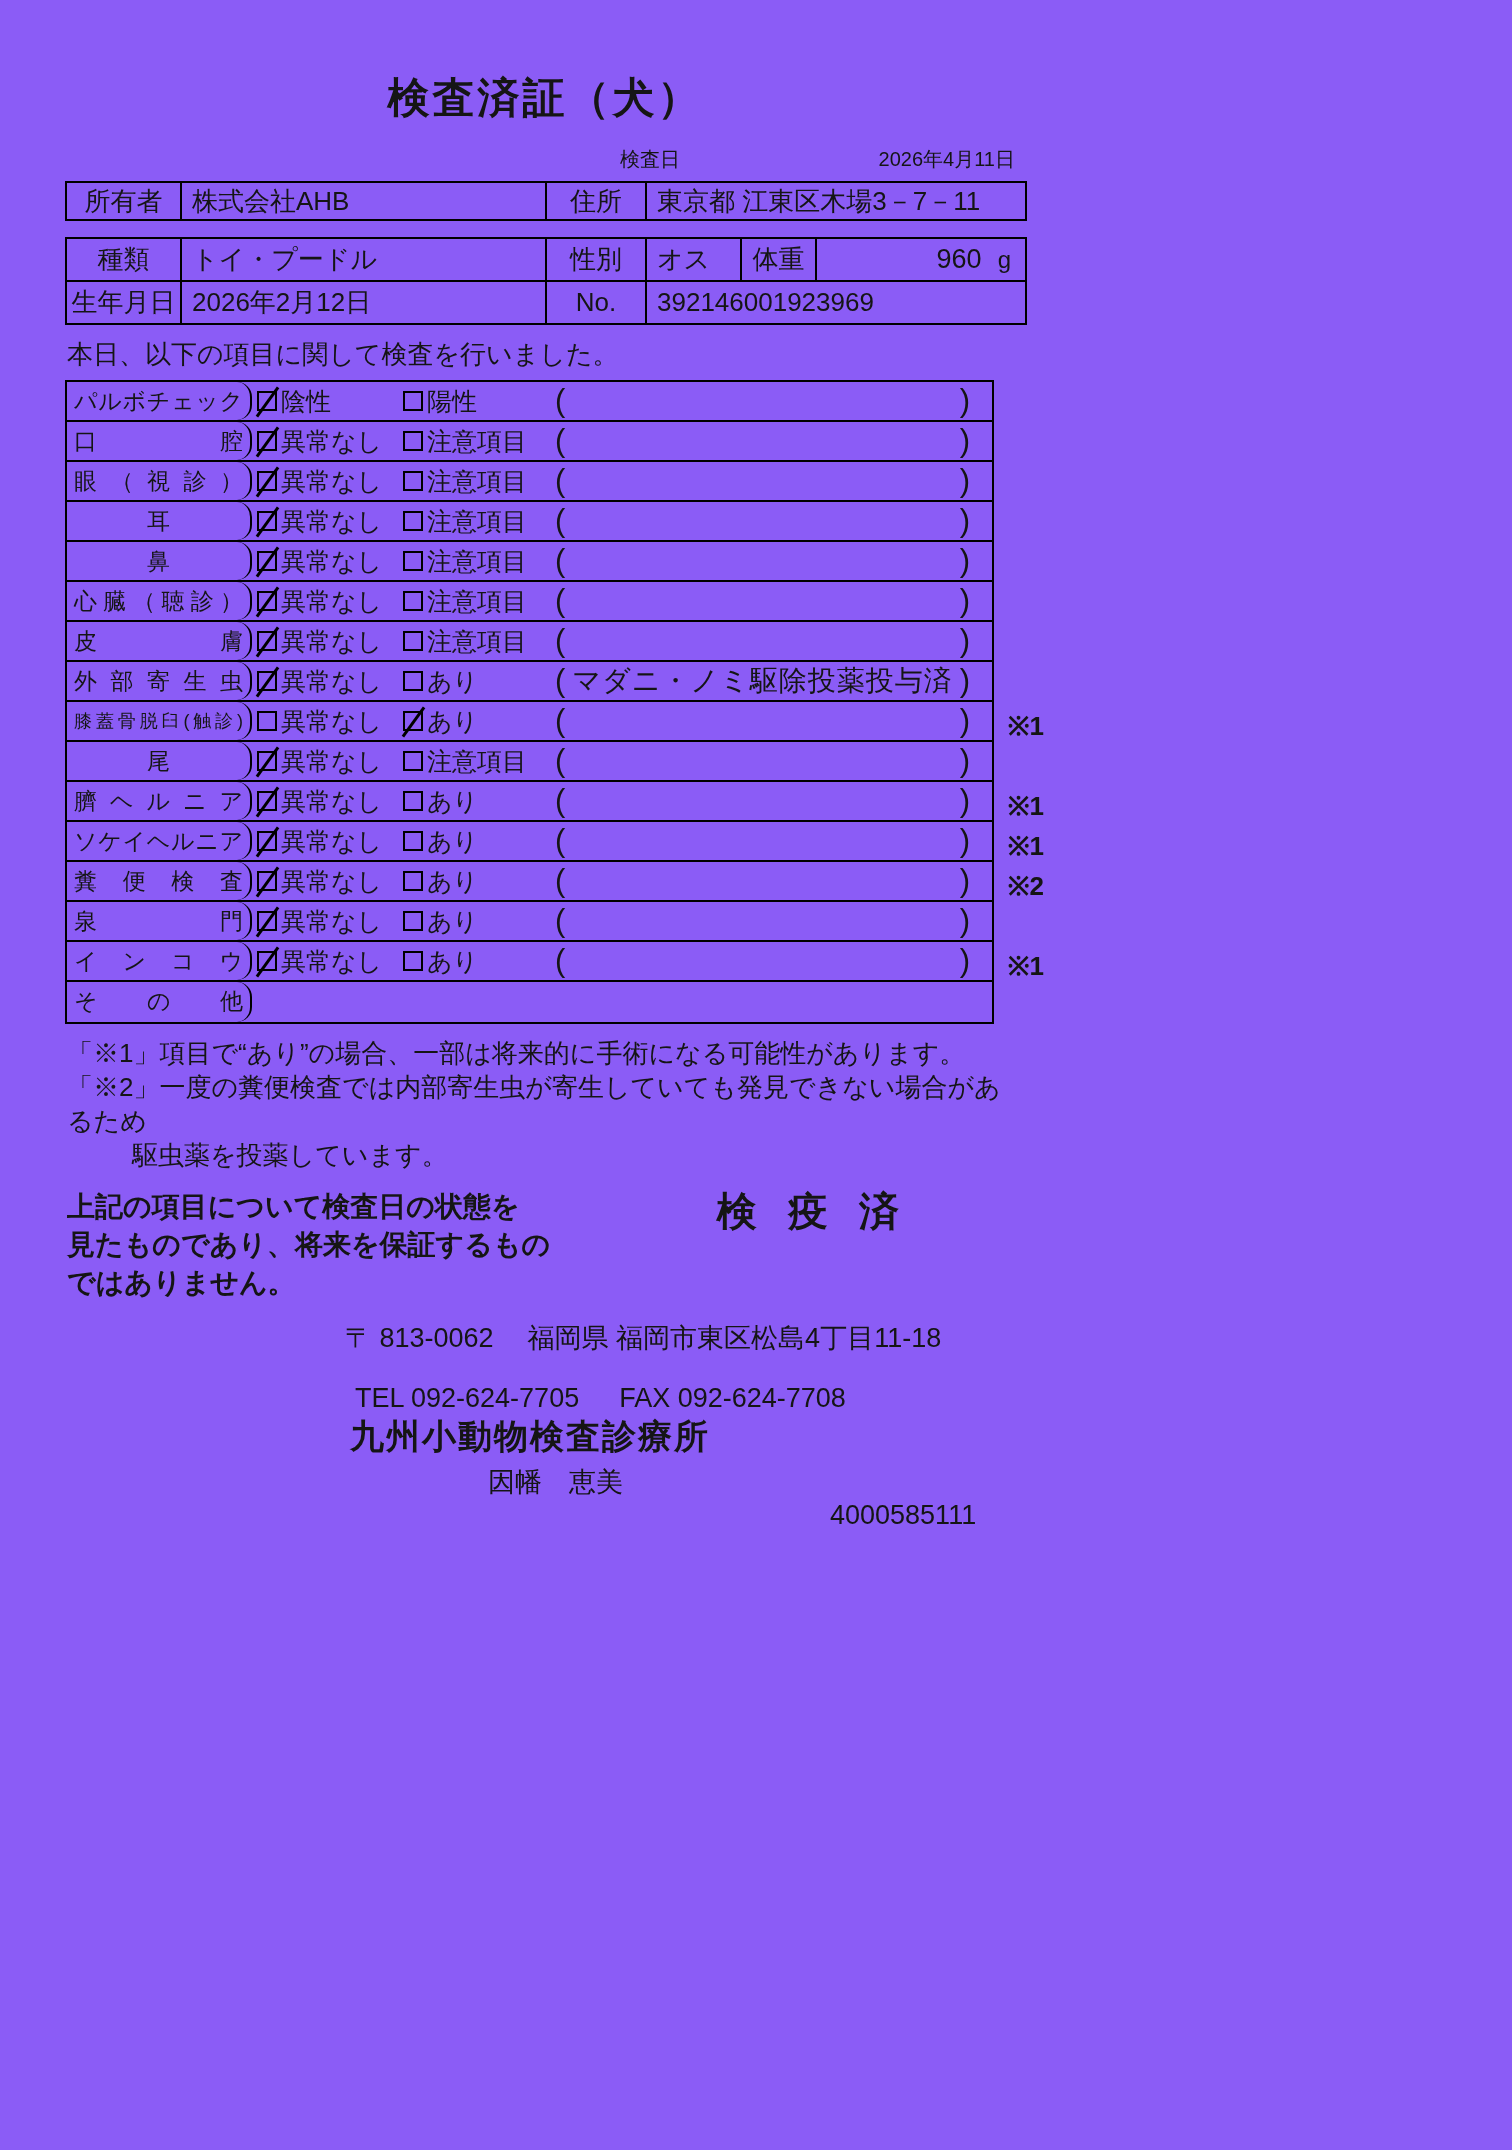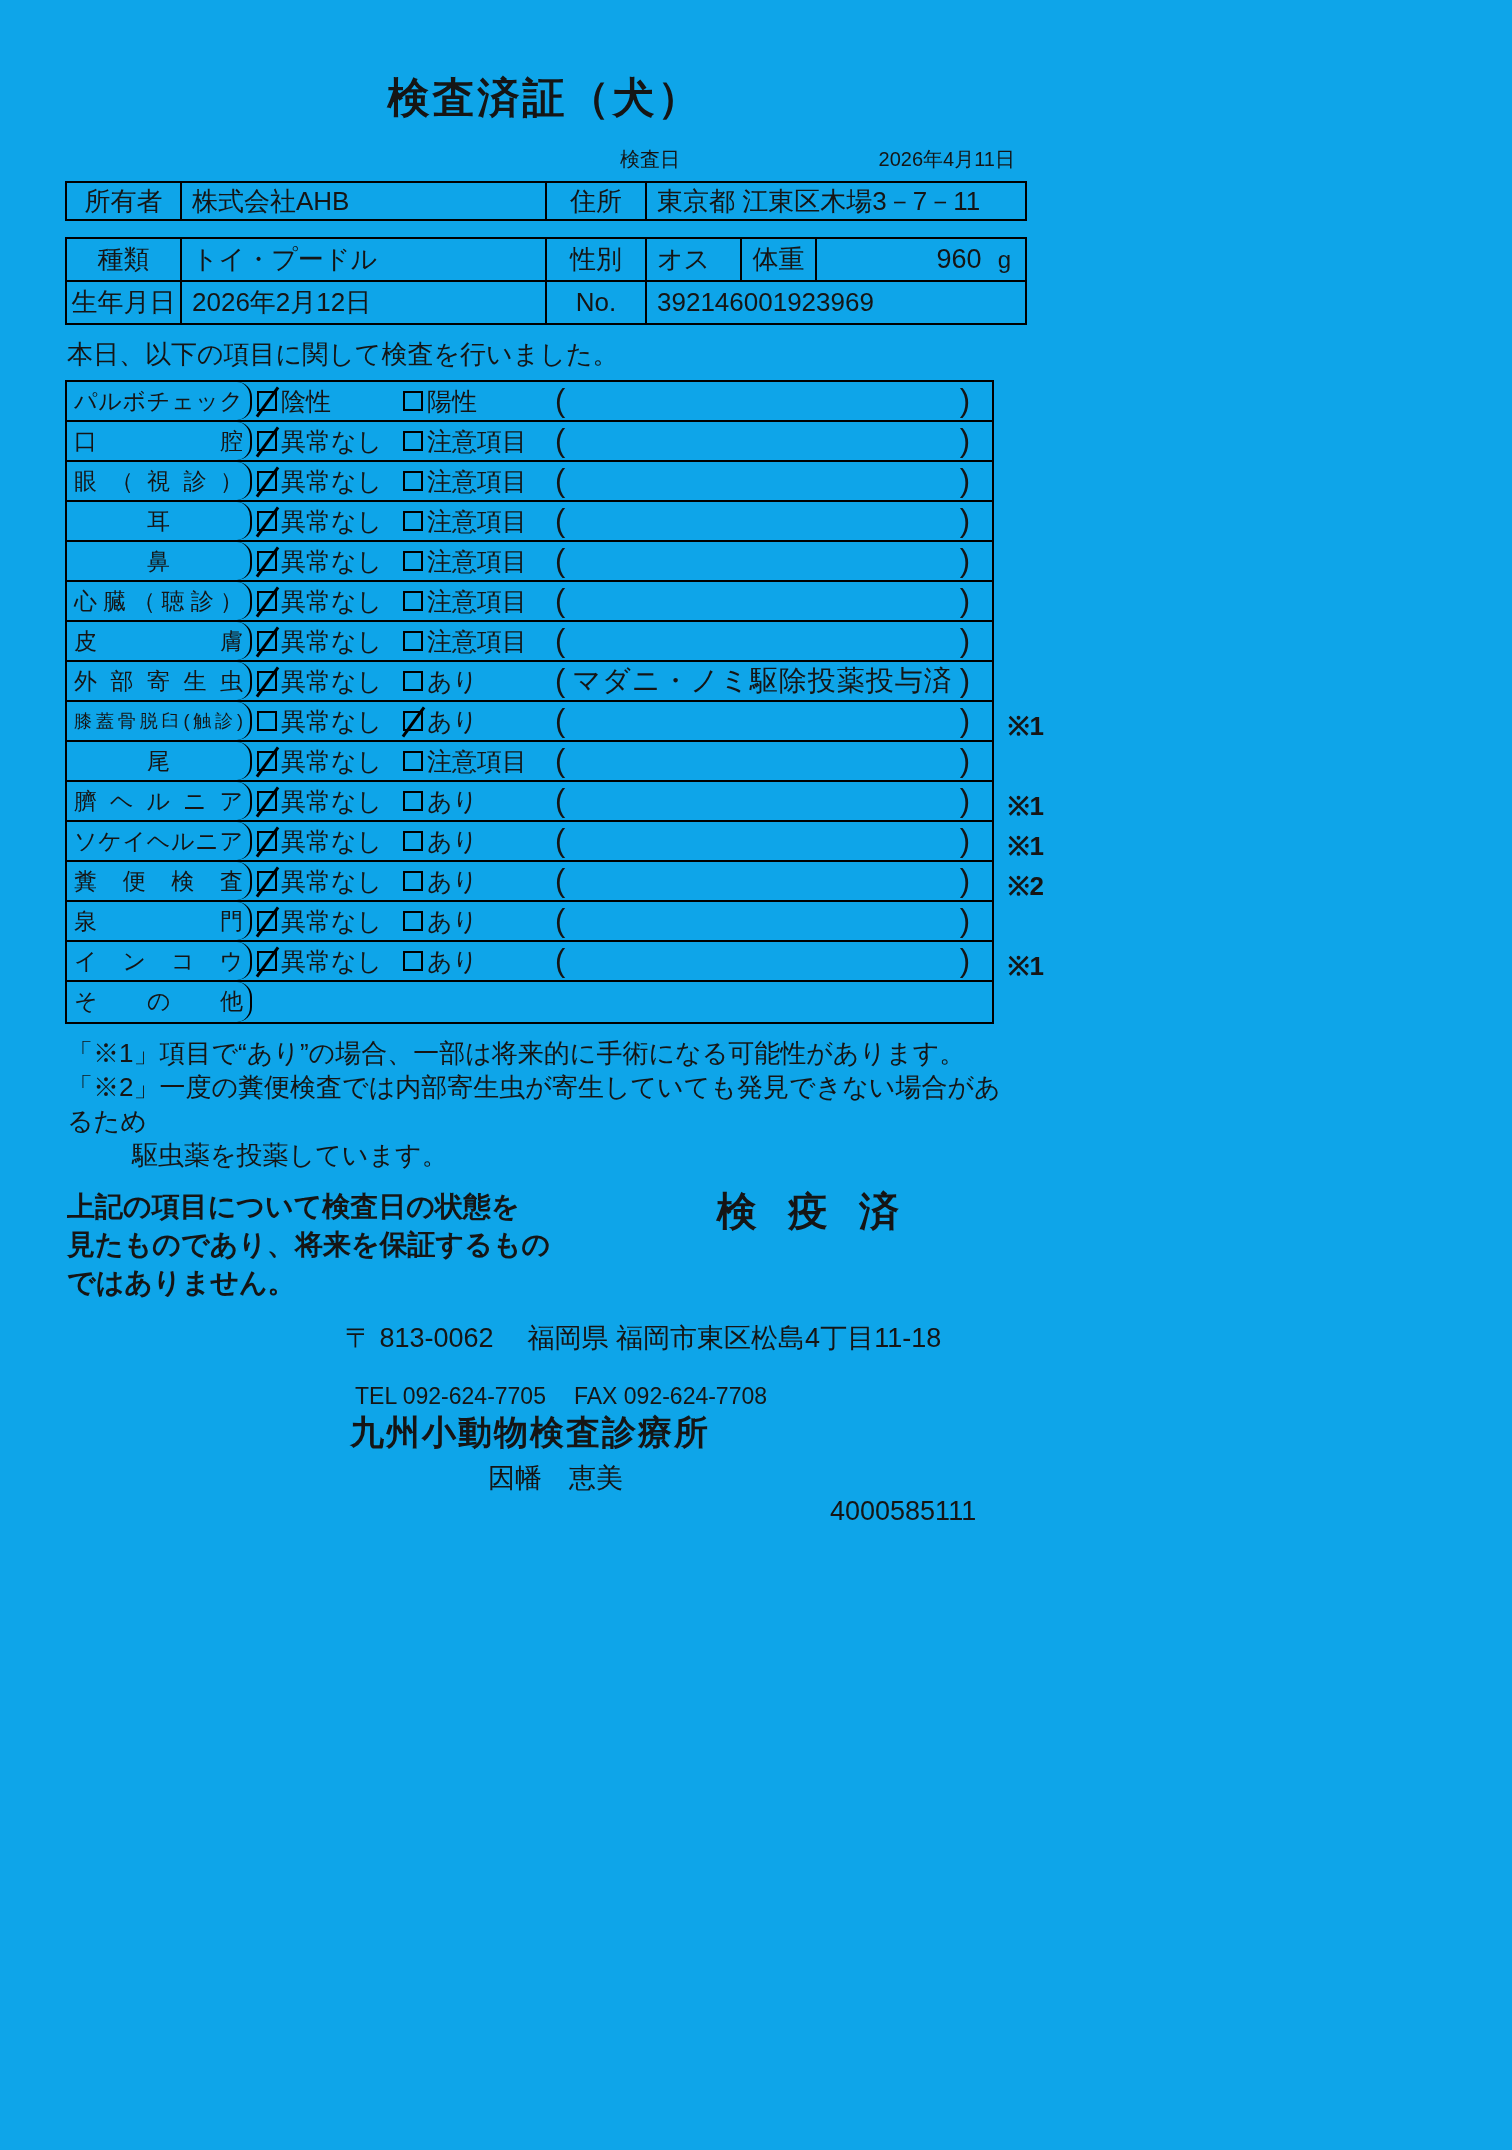--- a/index.html
+++ b/index.html
@@ -1,20 +1,20 @@
 <!DOCTYPE html>
 <html><head>
 <meta charset="utf-8">
 <style>
   * { box-sizing: border-box; margin: 0; padding: 0; }
   body { background: #ffffff; }
   .page {
     position: relative;
     width: 1512px; height: 2150px;
-    background: #0ea5e9;
+    background: #8b5cf6;
     font-family: "Liberation Sans", sans-serif;
     color: #151515;
     overflow: hidden;
   }
   .title {
     margin: 70px 0 20px 65px;
     width: 960px;
     text-align: center;
     font-size: 42px;
     font-weight: 700;
@@ -109,21 +109,21 @@
   .disclaimer { margin-top: 16px; font-size: 28px; font-weight: 700; line-height: 38px; }
   .stamp {
     position: absolute;
     top: 148px; right: 118px;
     font-size: 40px;
     font-weight: 700;
     letter-spacing: 10px;
     white-space: nowrap;
   }
   .addr-line { margin-top: 18px; margin-left: 278px; font-size: 27px; display: flex; gap: 34px; }
-  .tel-line { margin-top: 27px; margin-left: 288px; font-size: 23px; display: flex; gap: 28px; }
+  .tel-line { margin-top: 27px; margin-left: 288px; font-size: 27px; display: flex; gap: 40px; }
   .clinic-name { margin-left: 283px; font-size: 34px; font-weight: 600; letter-spacing: 2px; }
   .examiner { margin-top: 4px; margin-left: 421px; font-size: 27px; }
   .serial { margin-left: 763px; font-size: 27px; }
 </style>
 </head>
 <body>
 
 <div class="page">
 
   <div class="title">検査済証（犬）</div>

